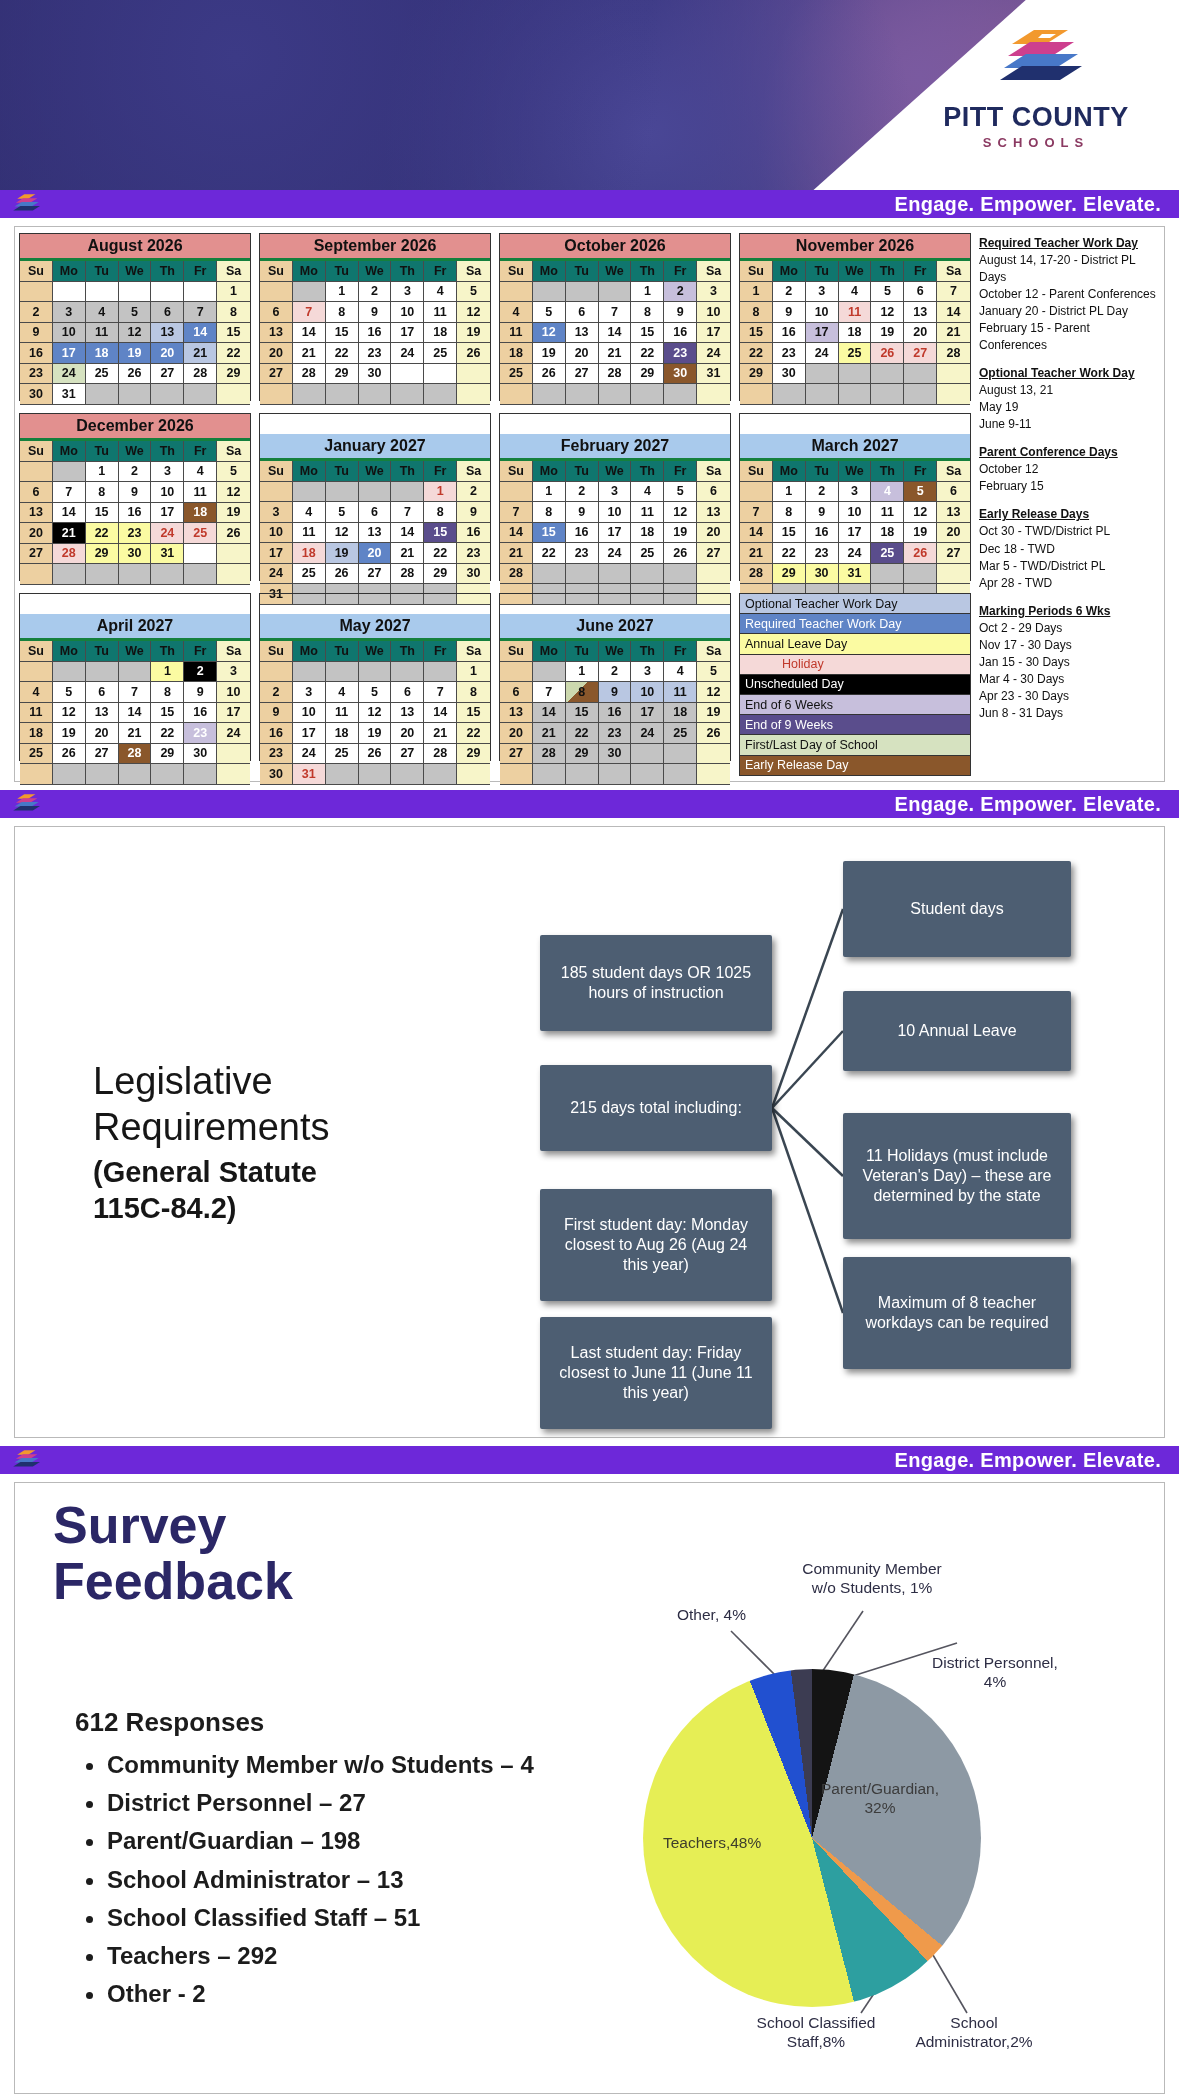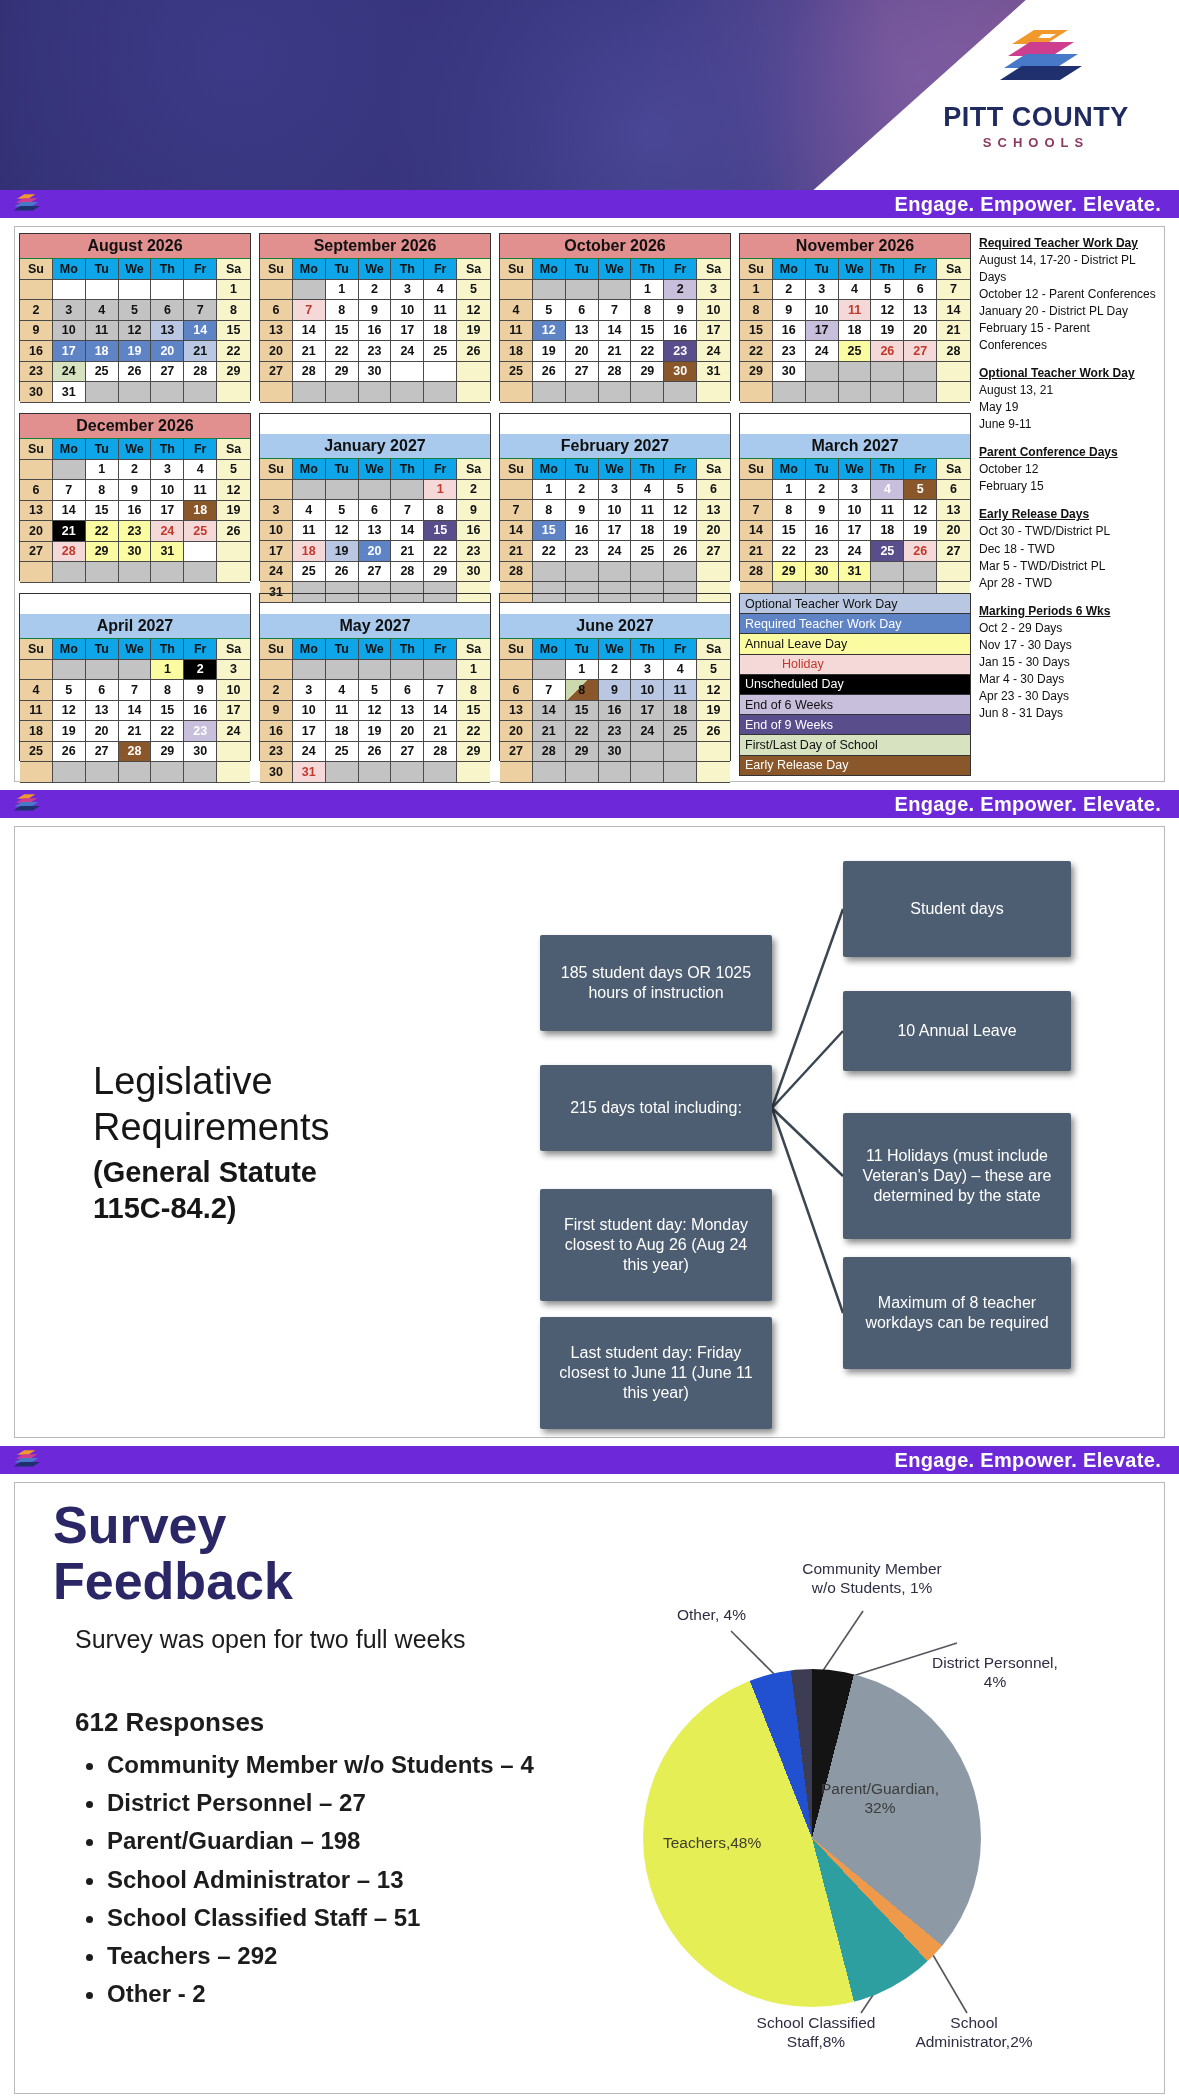--- a/index.html
+++ b/index.html
@@ -25,28 +25,28 @@
   
   .banner{height:28px;background:#6d28d9;display:flex;align-items:center;position:relative;}
   .banner .plogo{margin-left:10px;}
   .banner-text{position:absolute;right:18px;color:#fff;font-weight:bold;font-size:20px;letter-spacing:.3px;}
   
   .card{margin:8px 14px;border:1px solid #b9b9b9;background:#fff;position:relative;box-sizing:border-box;}
   .card-cal{height:556px;padding:6px 4px;display:flex;gap:8px;}
   
   .months{display:grid;grid-template-columns:repeat(4,232px);grid-auto-rows:168px;gap:12px 8px;}
   .month{border:1.5px solid #333;}
-  .m-title{height:24px;line-height:24px;text-align:center;font-weight:bold;font-size:16px;border-bottom:1px solid #15803d;}
+  .m-title{height:24px;line-height:24px;text-align:center;font-weight:bold;font-size:16px;border-bottom:3px solid #15803d;}
   .m-title.y2026{background:#e2908f;}
   .m-title.y2027{background:#a9caec;margin-top:20px;}
   .m-grid{display:grid;grid-template-columns:repeat(7,1fr);}
   .cell{height:19.5px;border-right:1px solid #4a4a4a;border-bottom:1px solid #4a4a4a;
     display:flex;align-items:center;justify-content:center;font-size:12.5px;font-weight:bold;}
   .m-grid .cell:nth-child(7n){border-right:none;}
-  .dh{background:#0ea5e9;}
+  .dh{background:#0f766e;}
   .c-sun,.dh-sun{background:#edd0a1;}
   .c-sat,.dh-sat{background:#f7f5c9;}
   .c-day{background:#fff;}
   .c-gray{background:#c3c3c3;}
   .t-off{background:#c3c3c3;}
   .t-opt{background:#b9c7e2;}
   .t-req{background:#5f84c6;color:#fff;}
   .t-an{background:#fbfba2;}
   .t-hol{background:#f5d9d8;color:#c0392b;}
   .t-un{background:#000;color:#fff;}
@@ -818,21 +818,20 @@
     <path d="M10 52 L32 38 L92 38 L70 52 Z" fill="#20306e"></path>
   </svg>
   <span class="banner-text">Engage. Empower. Elevate.</span>
 </div>
 
 <div class="card card-survey">
   <div class="sv-title">
     <div>Survey</div>
     <div>Feedback</div>
   </div>
-  <div class="sv-sub">Survey was open for two full weeks</div>
   <div class="sv-resp">612 Responses</div>
   <ul class="sv-bullets" id="sv-bullets">
       <li>Community Member w/o Students – 4</li>
       <li>District Personnel – 27</li>
       <li>Parent/Guardian – 198</li>
       <li>School Administrator – 13</li>
       <li>School Classified Staff – 51</li>
       <li>Teachers – 292</li>
       <li>Other - 2</li>
     </ul>

